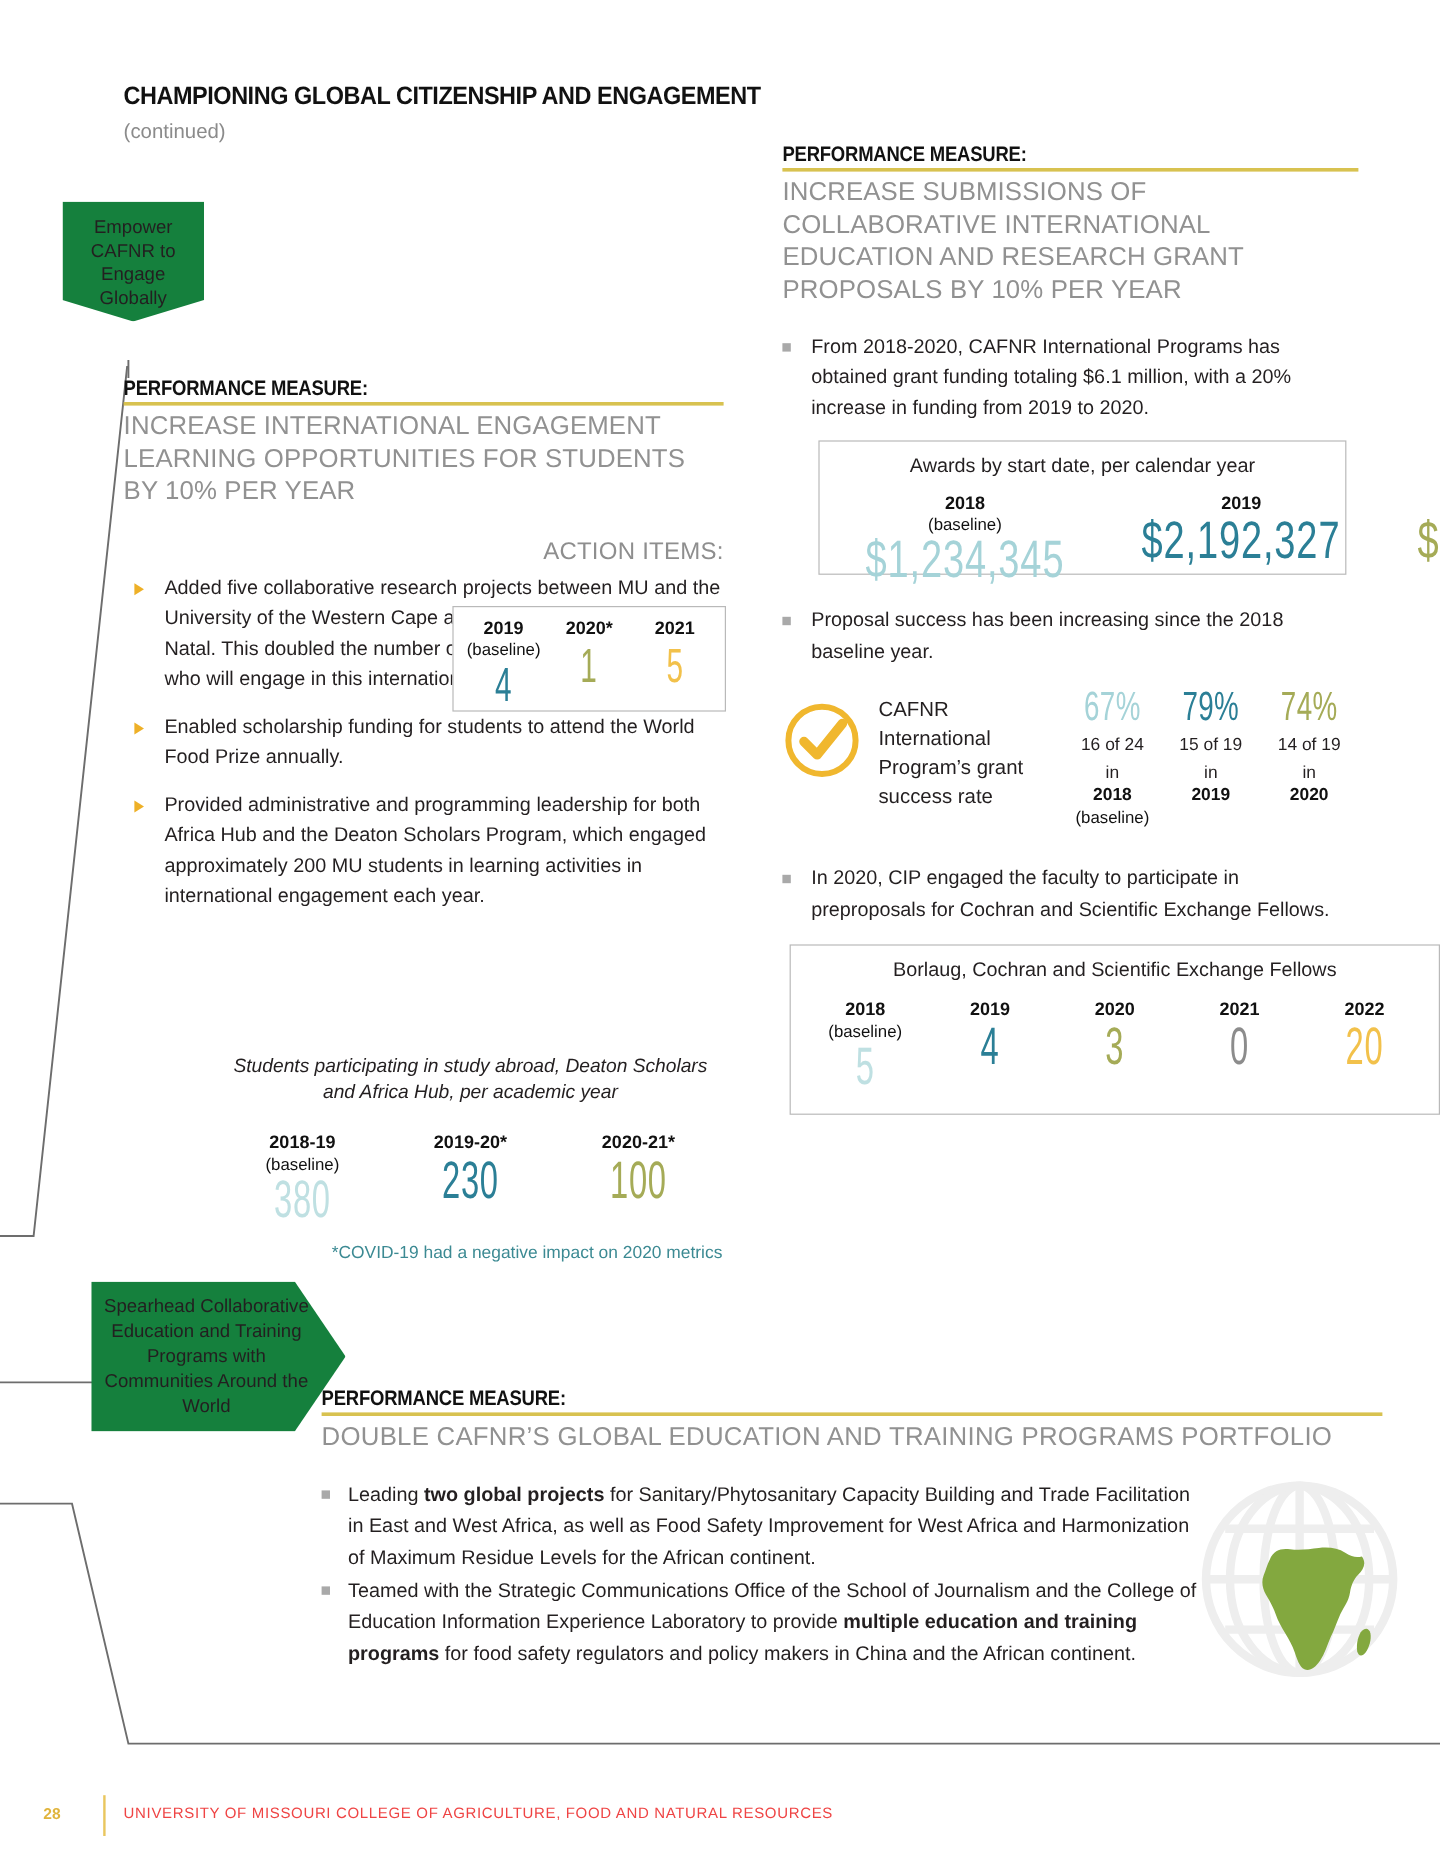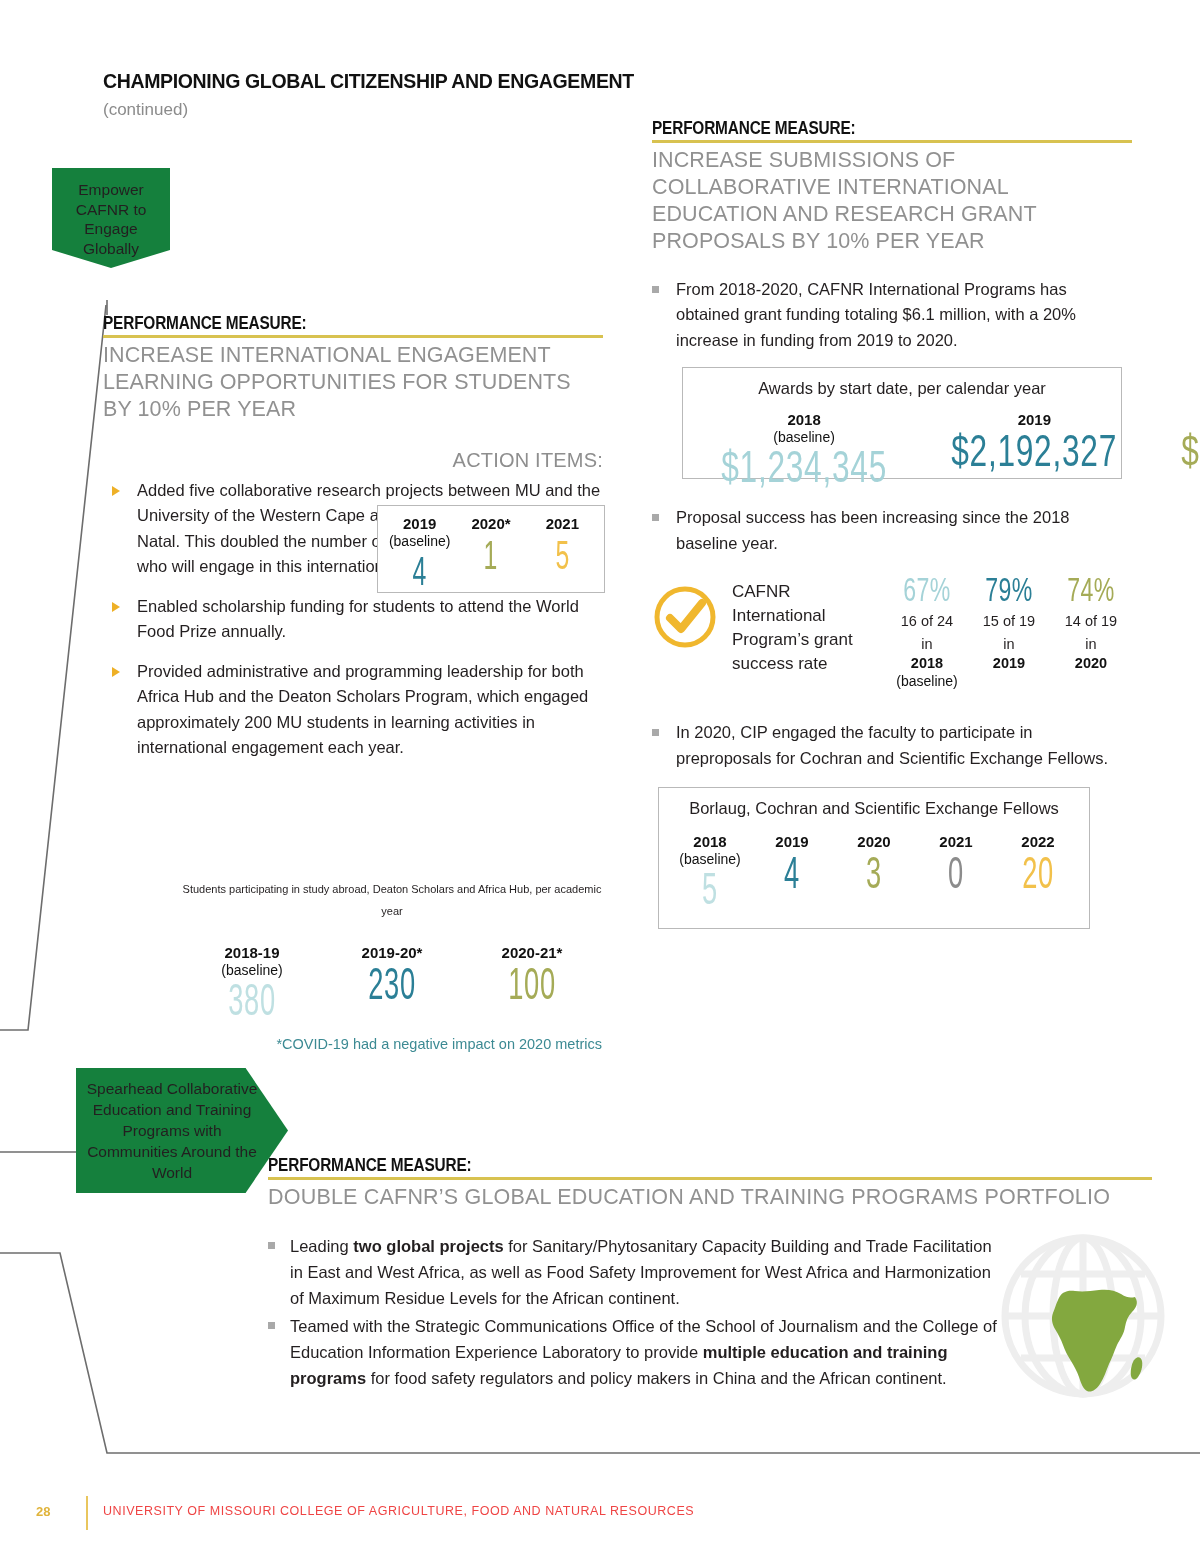--- a/index.html
+++ b/index.html
@@ -211,21 +211,21 @@
       </div>
       <div class="statcell">
         <div class="yr">2021</div>
         <div class="base"></div>
         <div class="val c-gold">5</div>
       </div>
     </div>
   </div>
 
   <div style="position:absolute;left:182px;top:878px;width:420px;">
-    <div style="text-align:center;font-size:11px;line-height:22px;color:#231f20;">Students participating in study abroad, Deaton Scholars and Africa Hub, per academic year</div>
+    <div style="text-align:center;font-size:16px;line-height:22px;color:#231f20;font-style:italic;">Students participating in study abroad, Deaton Scholars and Africa Hub, per academic year</div>
     <div class="statrow" style="margin-top:22px;">
       <div class="statcell">
         <div class="yr">2018-19</div>
         <div class="base">(baseline)</div>
         <div class="val big c-lightteal2">380</div>
       </div>
       <div class="statcell">
         <div class="yr">2019-20*</div>
         <div class="base"></div>
         <div class="val big c-teal">230</div>
@@ -316,21 +316,21 @@
       </div>
     </div>
 
     <ul class="r-bullets" style="margin-top:30px;">
       <li>
         <span class="sq"></span>
         <span>In 2020, CIP engaged the faculty to participate in preproposals for Cochran and Scientific Exchange Fellows.</span>
       </li>
     </ul>
 
-    <div class="statbox" style="margin-top:16px;width:432px;height:142px;margin-left:6px;">
+    <div class="statbox" style="margin-top:16px;width:542px;height:142px;margin-left:6px;">
       <div class="statbox-title">Borlaug, Cochran and Scientific Exchange Fellows</div>
       <div class="statrow" style="margin-top:14px;padding:0 10px;">
         <div class="statcell">
           <div class="yr">2018</div>
           <div class="base">(baseline)</div>
           <div class="val big c-lightteal2">5</div>
         </div>
         <div class="statcell">
           <div class="yr">2019</div>
           <div class="base"></div>

